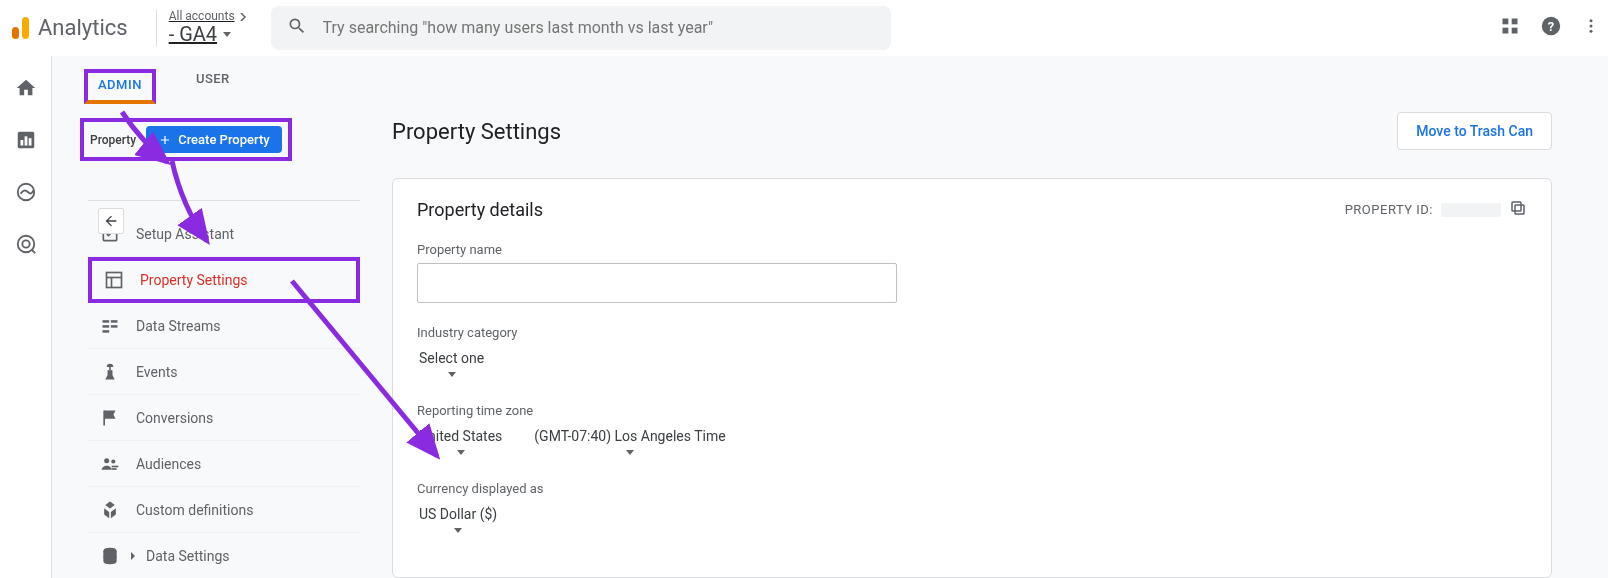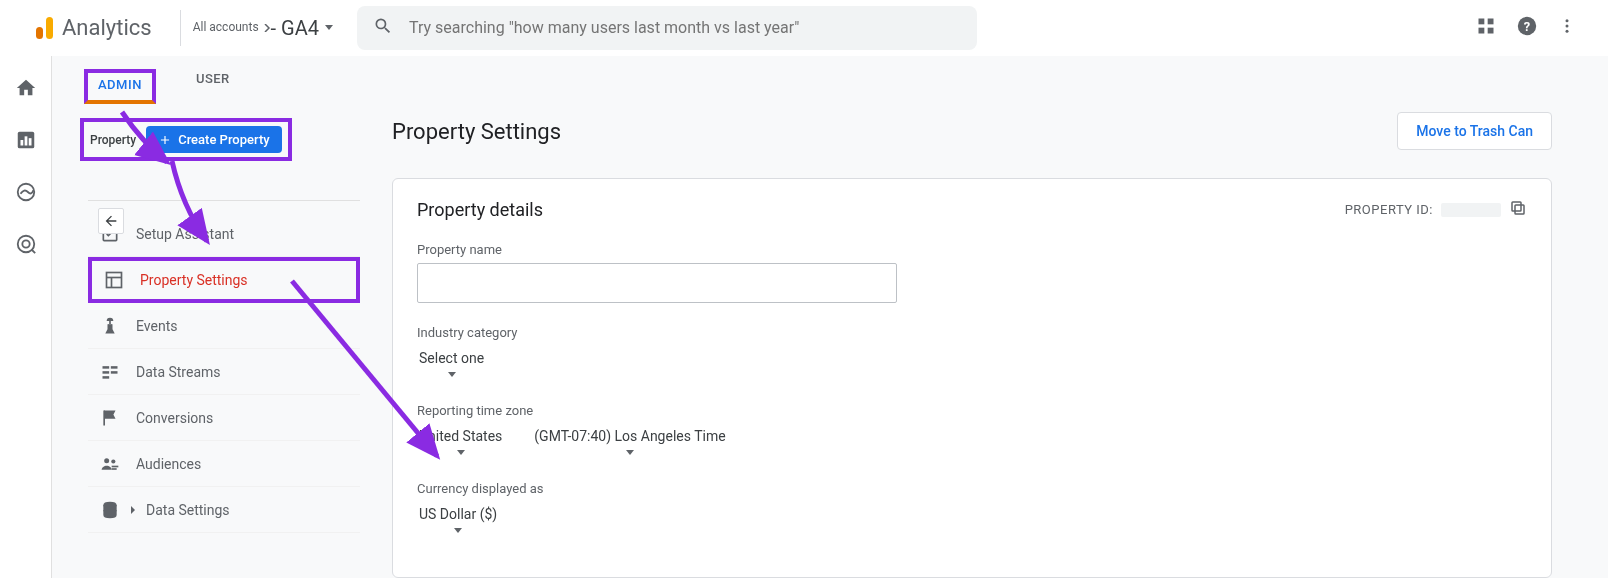--- a/index.html
+++ b/index.html
@@ -1,23 +1,23 @@
 <!DOCTYPE html>
 <html><head>
 <meta charset="utf-8">
 <style>
   * { box-sizing: border-box; margin: 0; padding: 0; font-family: 'Google Sans', Roboto, Arial, sans-serif; }
   body { background: #fff; color: #202124; width: 1608px; height: 578px; overflow: hidden; position: relative; }
 
   
-  .topbar { display: flex; align-items: center; height: 56px; padding: 0 32px; border-bottom: 1px solid transparent; }
+  .topbar { display: flex; align-items: center; height: 56px; padding: 0 8px; border-bottom: 1px solid transparent; }
   .logo { display: flex; align-items: center; gap: 6px; margin-right: 16px; }
   .brand-name { font-size: 22px; color: #5f6368; font-weight: 400; }
   .divider-v { width: 1px; height: 36px; background: #dadce0; margin: 0 12px; }
-  .acct-block { display: flex; flex-direction: row; justify-content: center; line-height: 1.1; cursor: pointer; }
+  .acct-block { display: flex; flex-direction: column; justify-content: center; line-height: 1.1; cursor: pointer; text-decoration: underline; }
   .acct-top { font-size: 12px; color: #5f6368; display:flex; align-items:center; gap:4px;}
   .acct-bot { font-size: 20px; color: #3c4043; display:flex; align-items:center; gap:6px;}
   .searchbar { flex: 0 0 620px; margin-left: 24px; height: 44px; background: #f1f3f4; border-radius: 8px; display: flex; align-items: center; padding: 0 16px; gap: 16px; }
   .search-icon svg { fill: #5f6368; }
   .search-input { border: none; background: transparent; outline: none; font-size: 16px; color: #5f6368; width: 100%; }
   .top-right { margin-left: auto; display: flex; align-items: center; gap: 20px; }
 
   
   .leftrail { position: absolute; left: 0; top: 56px; width: 52px; height: calc(100% - 56px); border-right: 1px solid #e0e0e0; display: flex; flex-direction: column; align-items: center; padding-top: 20px; gap: 28px; background:#fff;}
   .rail-icon { width: 24px; height: 24px; display:flex; align-items:center; justify-content:center; cursor:pointer; }
@@ -195,53 +195,61 @@
         </li>
         <li class="nav-item active nav-item-hl">
           <svg width="20" height="20" viewBox="0 0 24 24">
               <rect x="3" y="3" width="18" height="18" fill="none" stroke="#5f6368" stroke-width="2"></rect>
               <line x1="3" y1="9" x2="21" y2="9" stroke="#5f6368" stroke-width="2"></line>
               <line x1="9" y1="9" x2="9" y2="21" stroke="#5f6368" stroke-width="2"></line>
             </svg>
           <span>Property Settings</span>
         </li>
         <li class="nav-item">
-          <svg width="20" height="20" viewBox="0 0 24 24" fill="none" stroke="#5f6368" stroke-width="2">
-              <path d="M12 3v7"></path>
-              <path d="M9 6a3 3 0 016 0"></path>
-              <path d="M10 10v6l-2 4h8l-2-4v-6"></path>
-            </svg>
-          <span>Events</span>
-        </li>
-        <li class="nav-item">
           <svg width="20" height="20" viewBox="0 0 24 24">
               <rect x="3" y="5" width="8" height="3" fill="#5f6368"></rect>
               <rect x="13" y="5" width="8" height="3" fill="#5f6368"></rect>
               <rect x="3" y="11" width="8" height="3" fill="#5f6368"></rect>
               <rect x="13" y="11" width="8" height="3" fill="#5f6368"></rect>
               <rect x="3" y="17" width="8" height="3" fill="#5f6368"></rect>
             </svg>
           <span>Data Streams</span>
         </li>
         <li class="nav-item">
           <svg width="20" height="20" viewBox="0 0 24 24" fill="none" stroke="#5f6368" stroke-width="2">
+              <path d="M12 3v7"></path>
+              <path d="M9 6a3 3 0 016 0"></path>
+              <path d="M10 10v6l-2 4h8l-2-4v-6"></path>
+            </svg>
+          <span>Events</span>
+        </li>
+        <li class="nav-item">
+          <svg width="20" height="20" viewBox="0 0 24 24" fill="none" stroke="#5f6368" stroke-width="2">
               <path d="M5 3v18"></path>
               <path d="M5 4h12l-2 4 2 4H5"></path>
             </svg>
           <span>Conversions</span>
         </li>
         <li class="nav-item">
           <svg width="20" height="20" viewBox="0 0 24 24" fill="#5f6368">
               <circle cx="8" cy="8" r="3"></circle>
               <circle cx="16" cy="9" r="2.5"></circle>
               <path d="M2 19c0-3 3-5 6-5s6 2 6 5"></path>
               <rect x="14" y="14" width="8" height="2"></rect>
               <rect x="14" y="17" width="6" height="2"></rect>
             </svg>
           <span>Audiences</span>
+        </li>
+        <li class="nav-item">
+          <svg width="20" height="20" viewBox="0 0 24 24" fill="none" stroke="#5f6368" stroke-width="2">
+              <path d="M12 3l4 3-4 3-4-3z"></path>
+              <path d="M6 12l4 3v5l-4-3z"></path>
+              <path d="M18 12l-4 3v5l4-3z"></path>
+            </svg>
+          <span>Custom definitions</span>
         </li>
         <li class="nav-item">
           <svg width="20" height="20" viewBox="0 0 24 24" fill="none" stroke="#5f6368" stroke-width="2">
               <ellipse cx="12" cy="6" rx="7" ry="3"></ellipse>
               <path d="M5 6v6c0 1.7 3 3 7 3s7-1.3 7-3V6"></path>
               <path d="M5 12v6c0 1.7 3 3 7 3s7-1.3 7-3v-6"></path>
             </svg>
           <span class="expand-caret">
             <svg width="10" height="10" viewBox="0 0 10 10">
                 <path d="M3 1 L7 5 L3 9" fill="#5f6368"></path>

